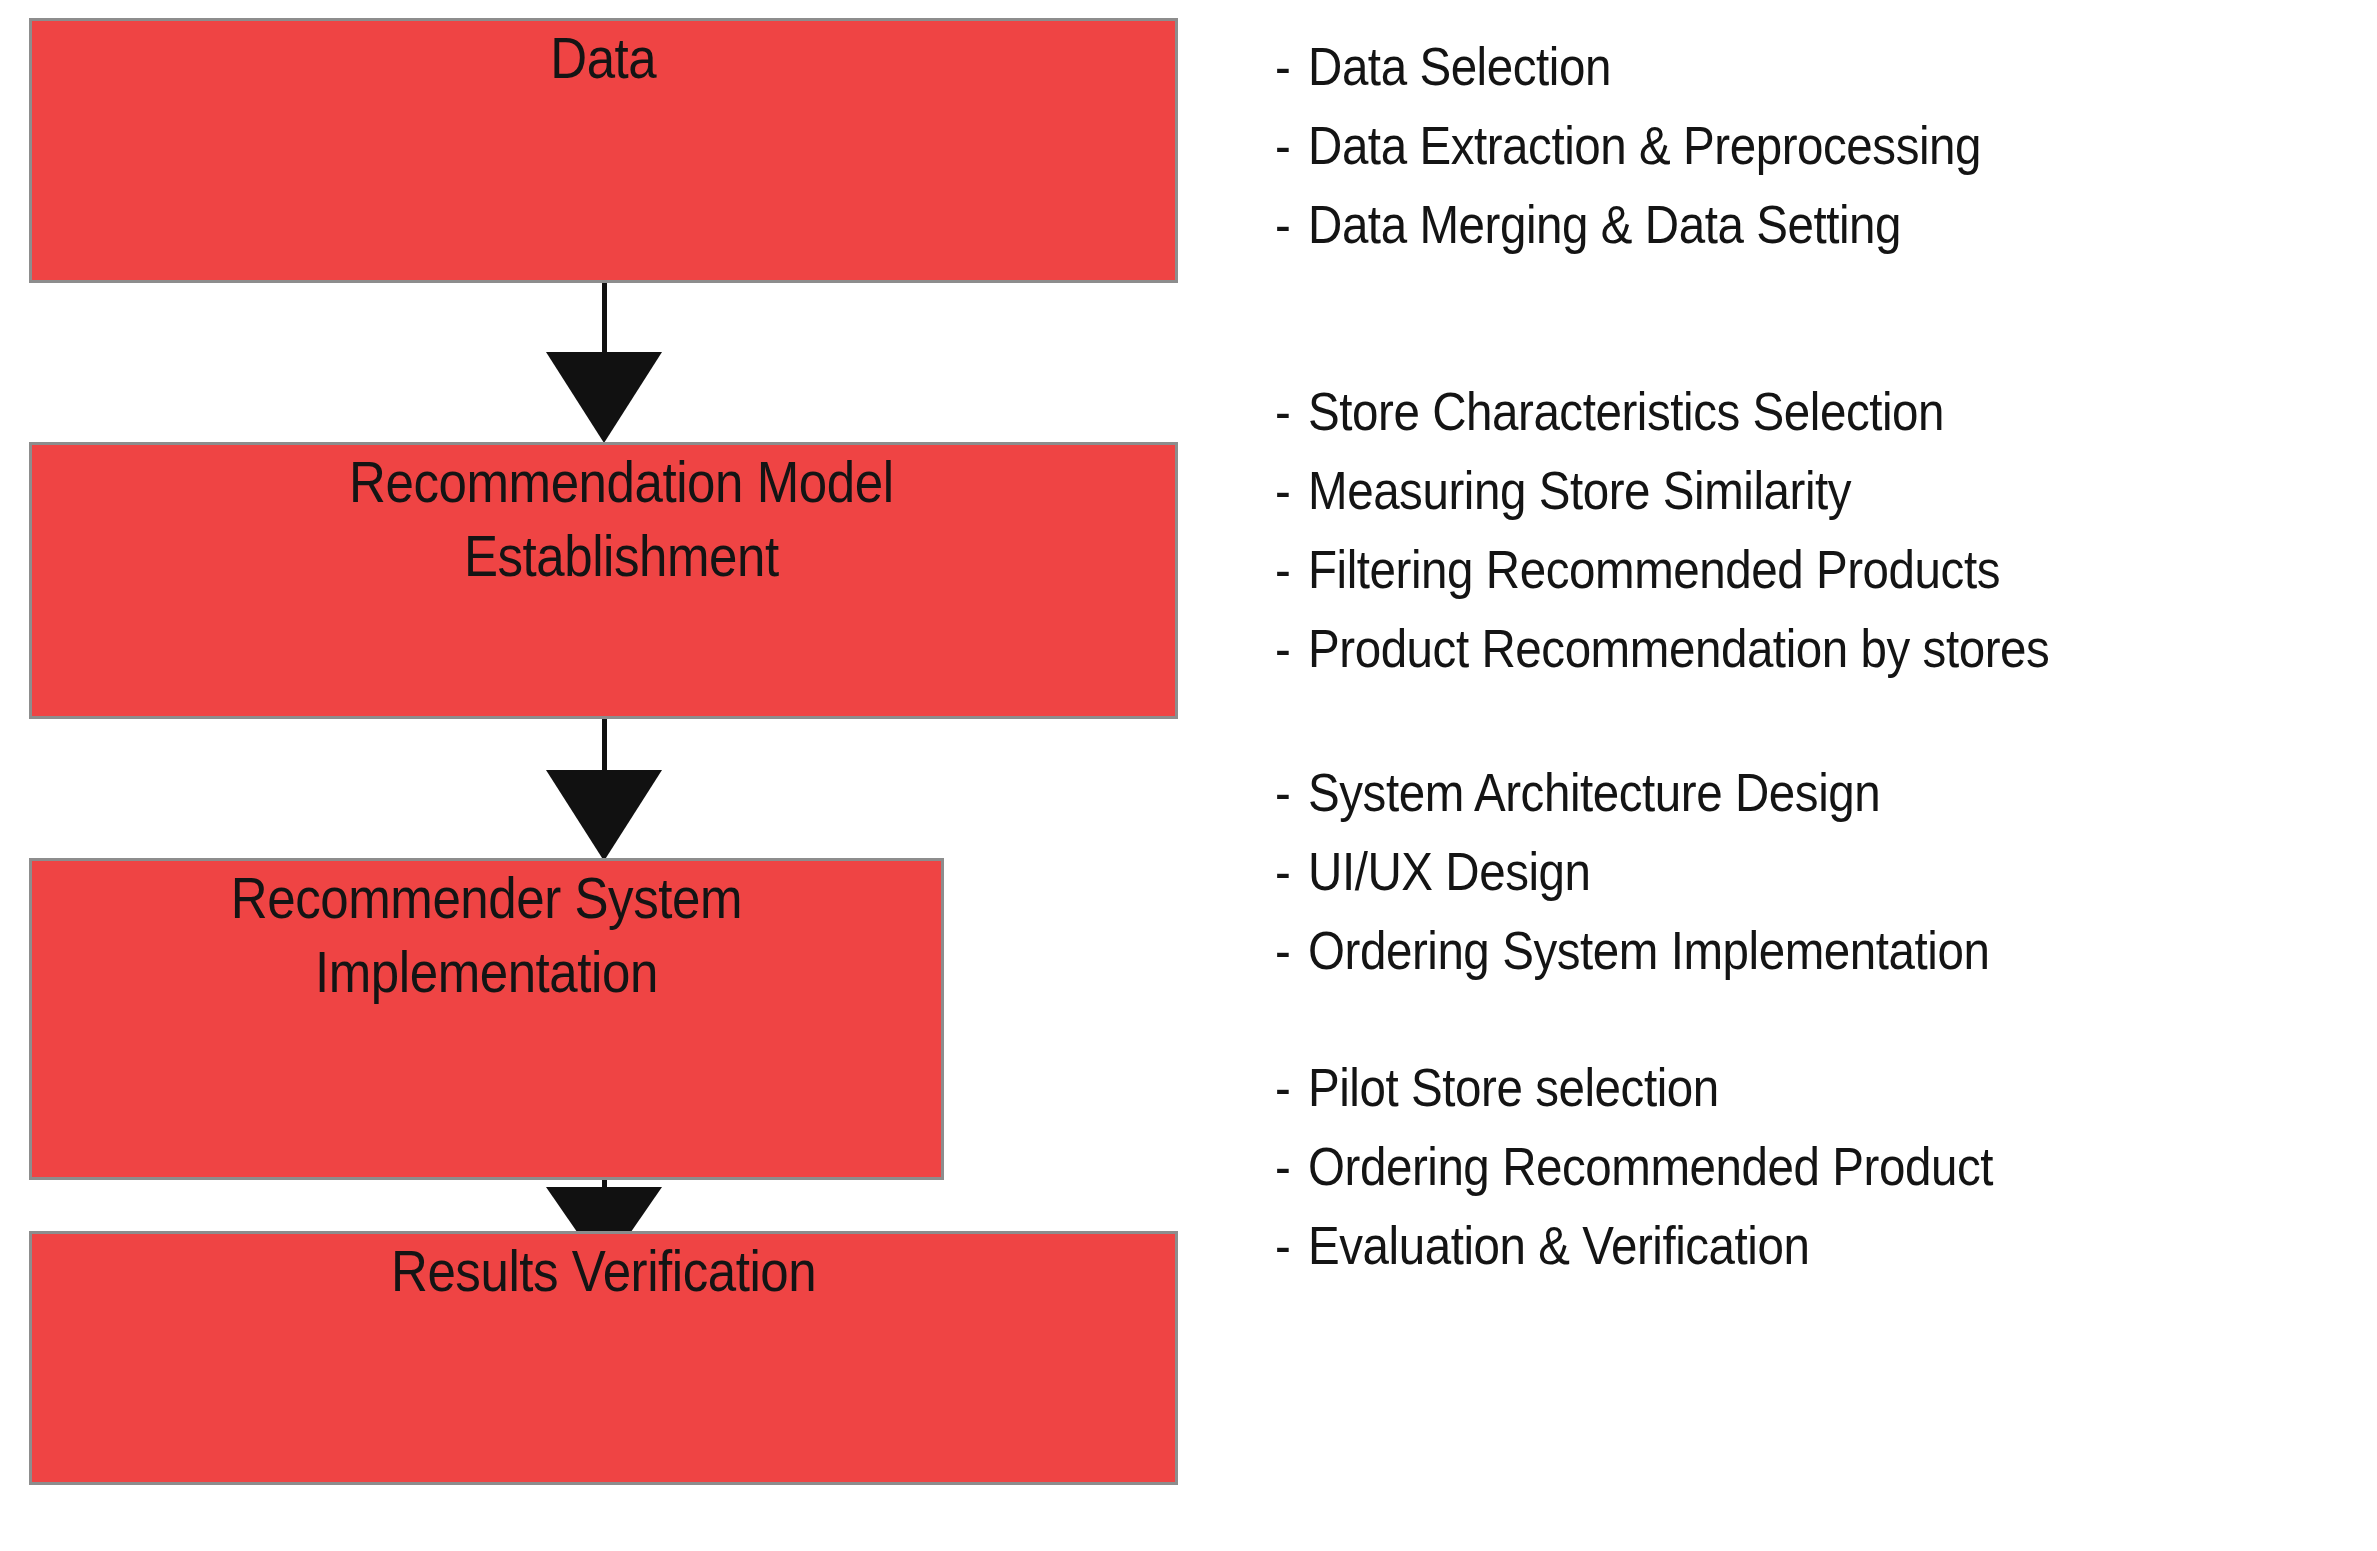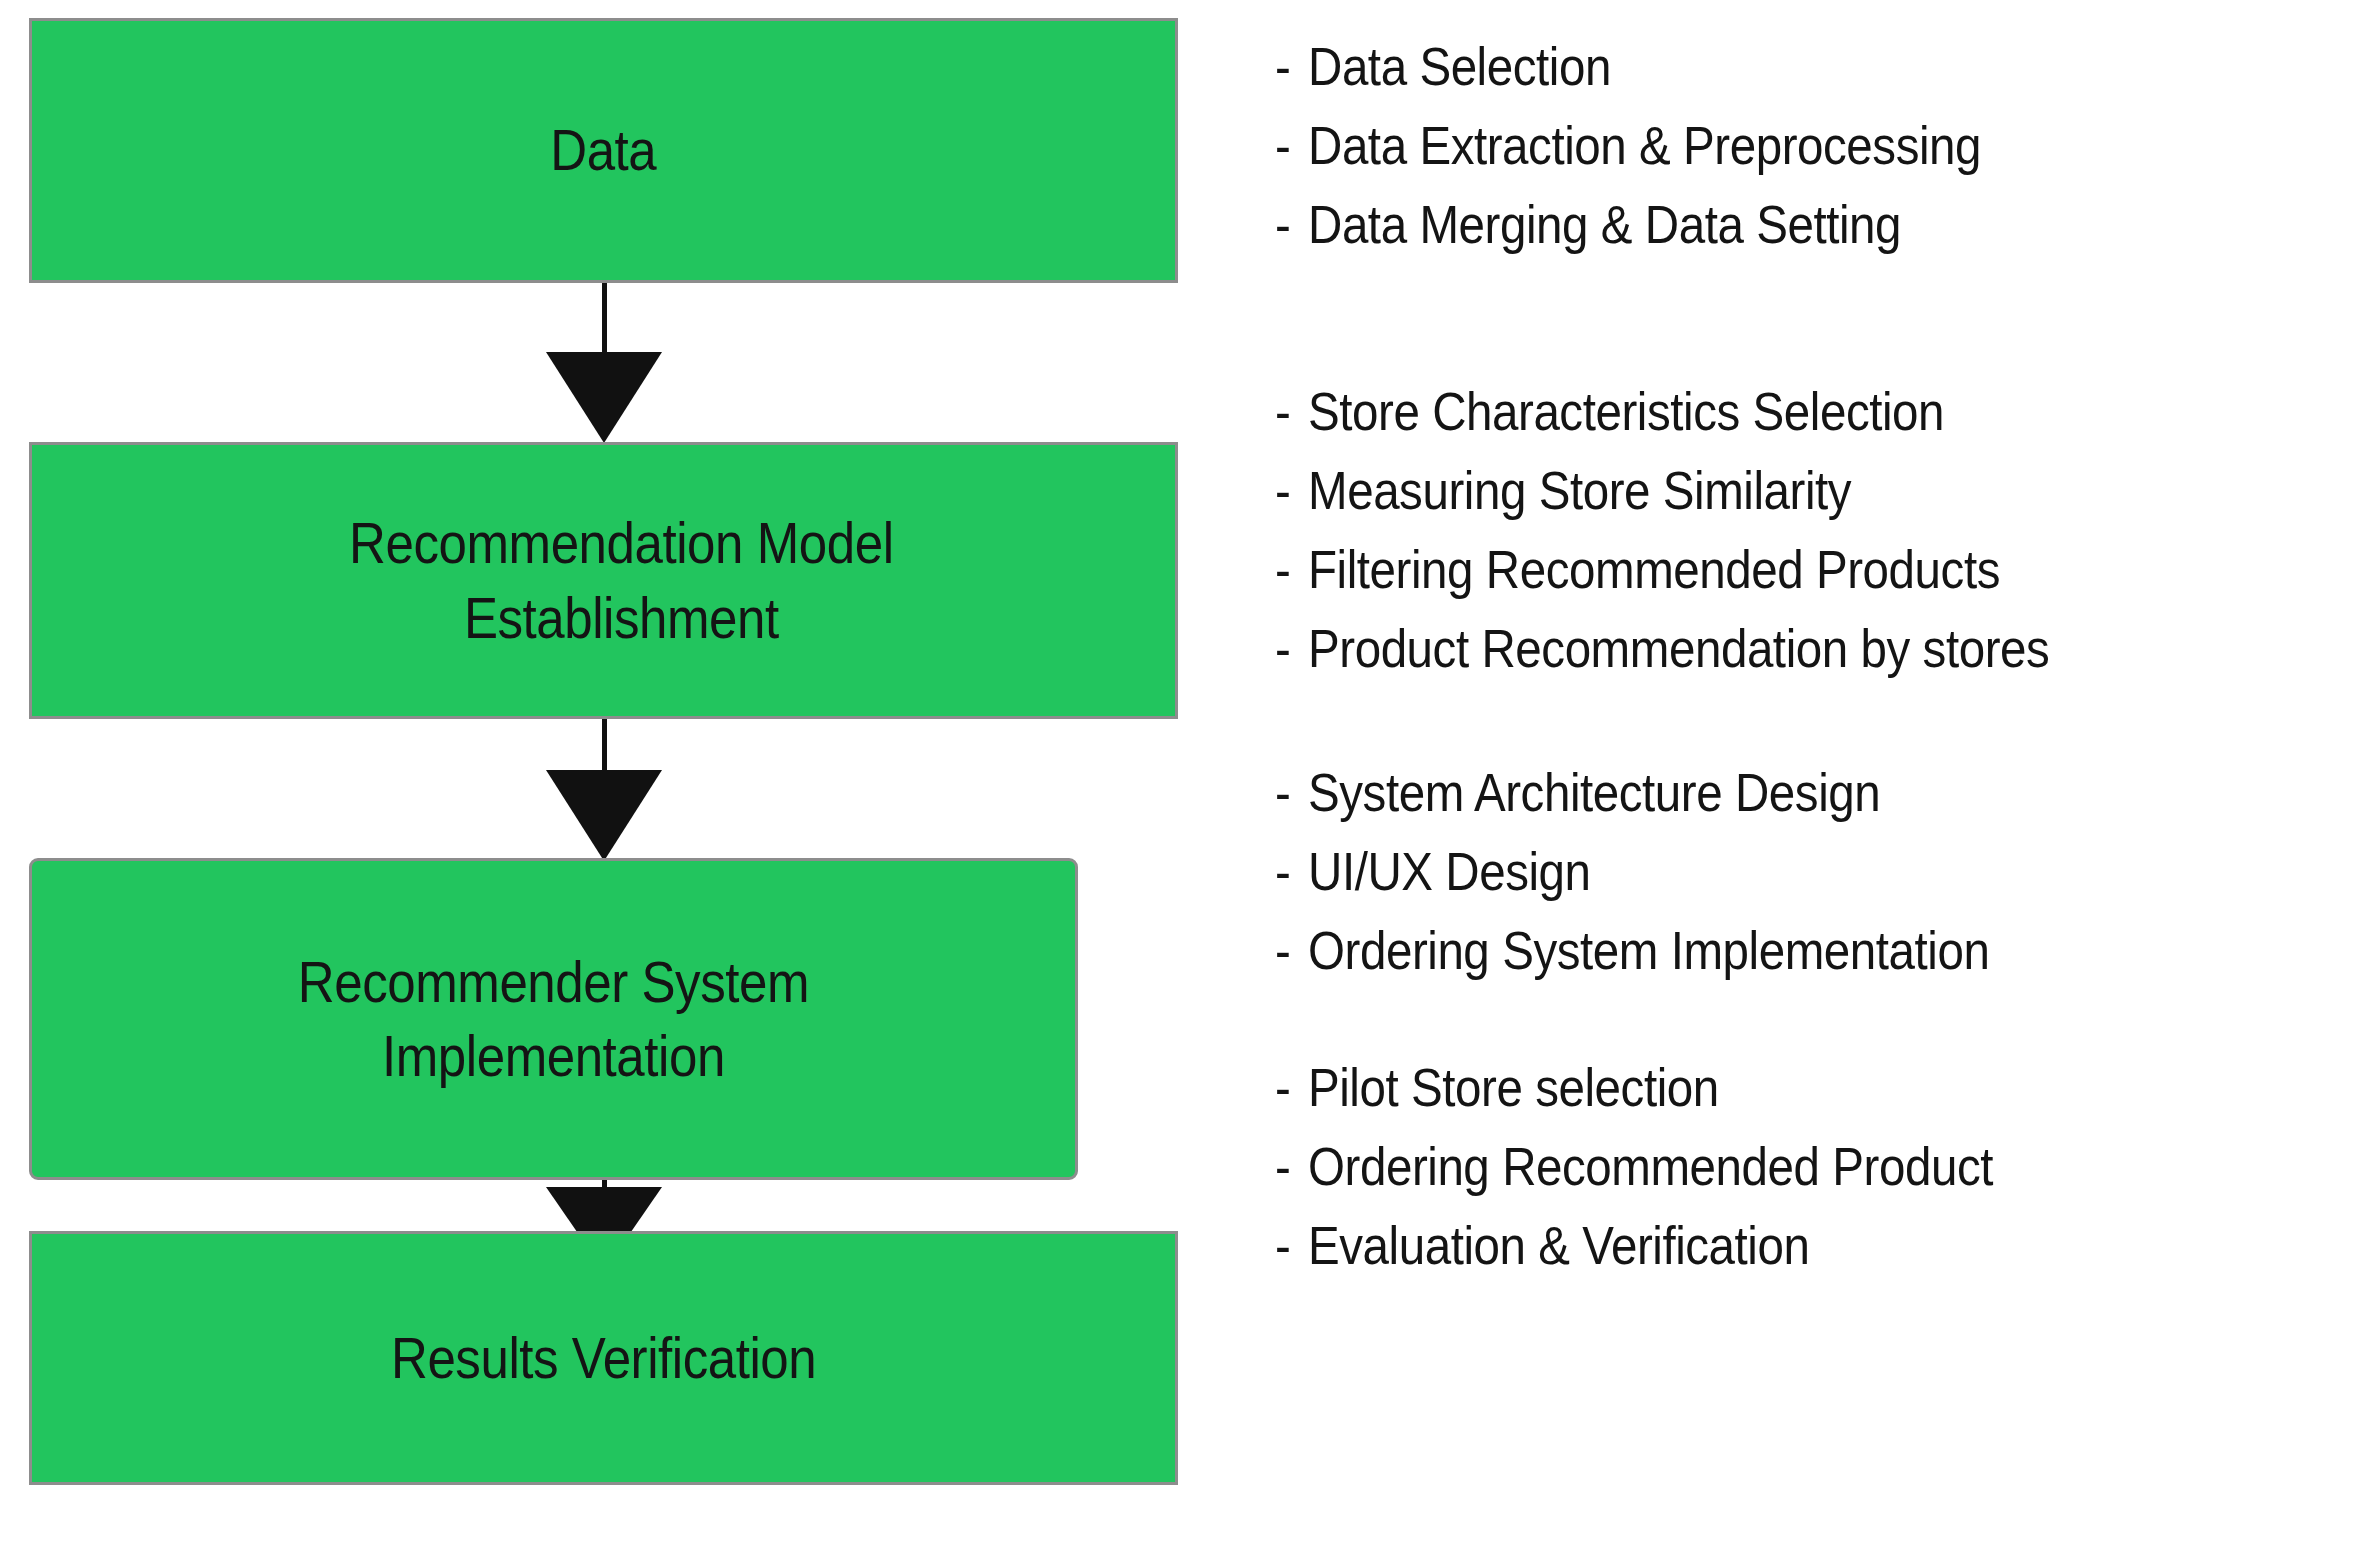--- a/index.html
+++ b/index.html
@@ -17,43 +17,42 @@
     width: 2377px;
     height: 1551px;
     background: #ffffff;
     overflow: hidden;
   }
 
   
   .flow-box {
     position: absolute;
     box-sizing: border-box;
-    background: #22c55e;
+    background: #ef4444;
     border: 3.6px solid #8d8d8d;
     display: flex;
-    align-items: center;
     justify-content: center;
     text-align: center;
   }
   .flow-box-label {
     font-family: "Liberation Sans", "DejaVu Sans", sans-serif;
     font-size: 58px;
     font-weight: 400;
     line-height: 1.28;
     letter-spacing: -0.5px;
     color: #141414;
     transform: scaleX(0.88);
     transform-origin: center center;
     white-space: pre-line;
     padding: 0 22px;
   }
 
   #box-1 { left: 29px;  top: 18px;   width: 1149px; height: 265px; }
   #box-2 { left: 29px;  top: 442px;  width: 1149px; height: 277px; padding-left: 36px; }
-  #box-3 { left: 29px;  top: 858px;  width: 1049px; height: 322px; border-radius: 9px; }
+  #box-3 { left: 29px;  top: 858px;  width: 915px; height: 322px; }
   #box-4 { left: 29px;  top: 1231px; width: 1149px; height: 254px; }
 
   
   .connector {
     position: absolute;
     width: 145px;
     left: 531px;
   }
   .connector .shaft {
     position: absolute;

